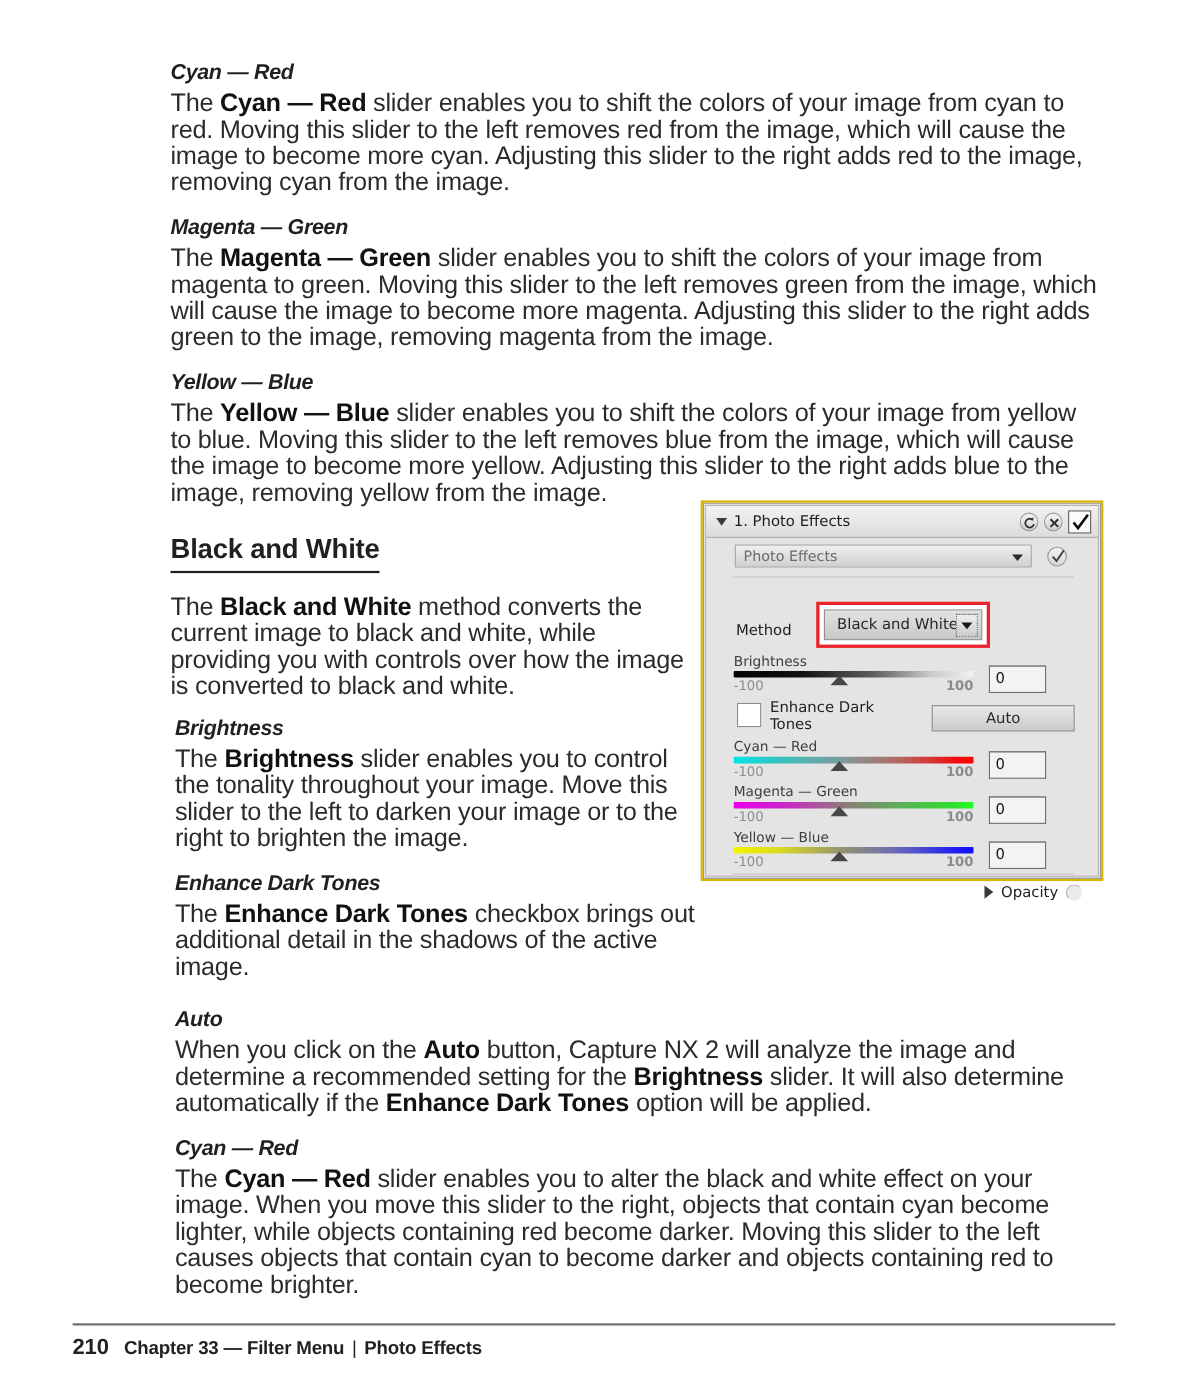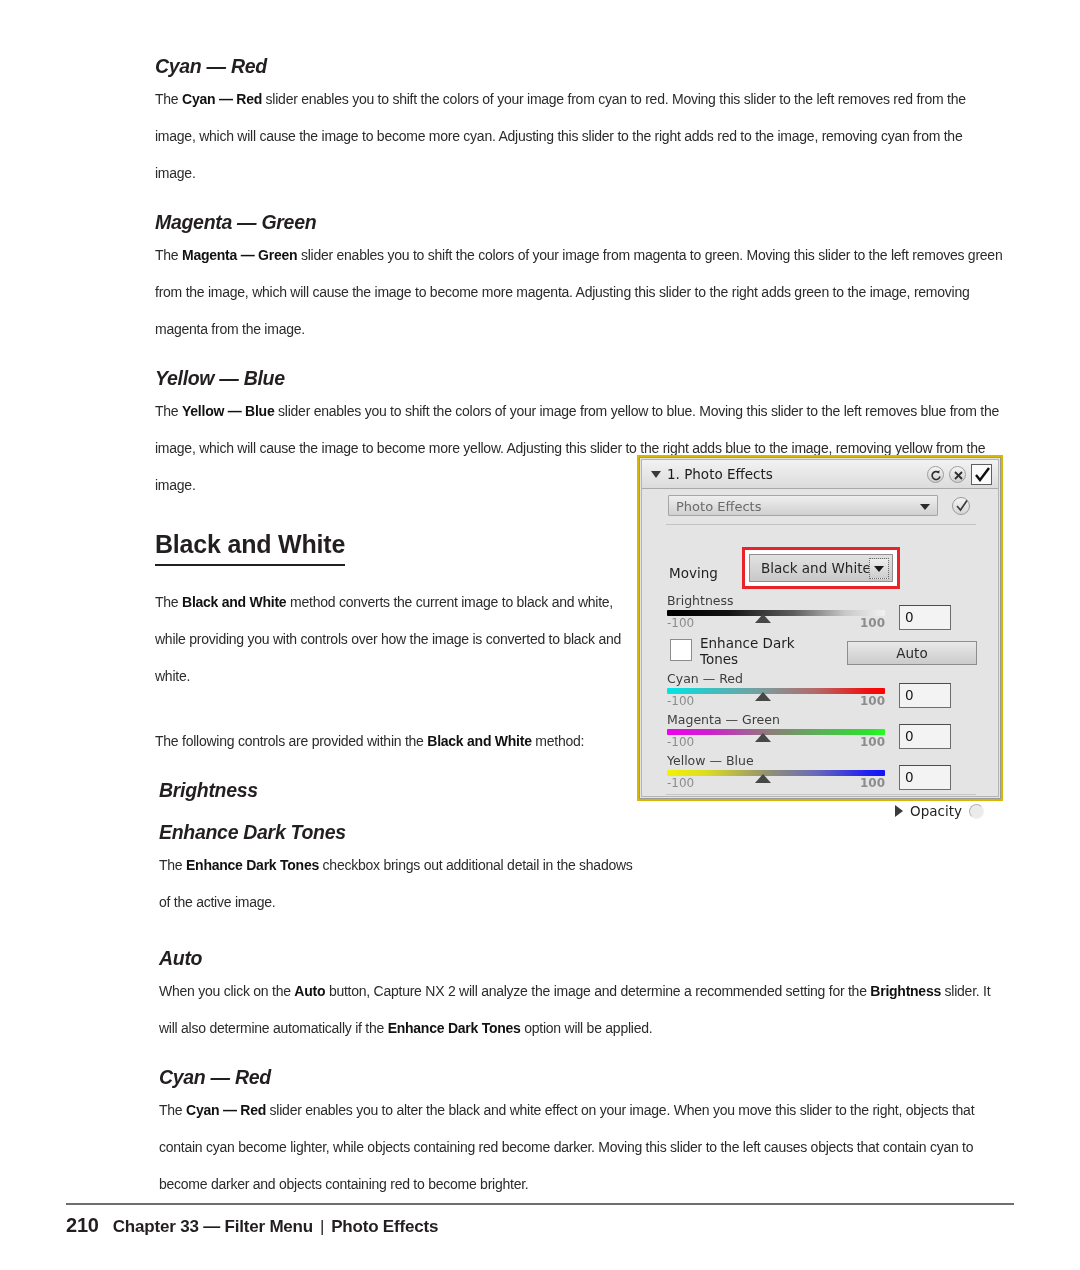--- a/index.html
+++ b/index.html
@@ -42,30 +42,30 @@
 
   h3.sub-heading {
     font-size: 19.5px;
     font-weight: bold;
     font-style: italic;
     margin: 0 0 3px 0;
     letter-spacing: -0.3px;
   }
 
   p.body {
-    font-size: 14px;
-    line-height: 37px;
+    font-size: 23px;
+    line-height: 24px;
     margin: 0;
     color: #2b2b2b;
     letter-spacing: -0.25px;
   }
   p.body b { color: #111; font-weight: bold; }
 
   .block { margin-bottom: 19px; }
-  .block.tight { margin-bottom: 28px; }
+  .block.tight { margin-bottom: 16px; }
 
   
   .indent { padding-left: 4px; }
 
   .narrow { width: 480px; }
 
   
   .footer {
     position: absolute;
     left: 66px;
@@ -327,26 +327,24 @@
       <p class="body">The <b>Yellow — Blue</b> slider enables you to shift the colors of your image from yellow to blue. Moving this slider to the left removes blue from the image, which will cause the image to become more yellow. Adjusting this slider to the right adds blue to the image, removing yellow from the image.</p>
     </div>
 
     <div style="margin-top:26px;">
       <h2 class="sec-heading">Black and White</h2>
 
       <div class="block tight narrow" style="margin-top:8px;">
         <p class="body">The <b>Black and White</b> method converts the current image to black and white, while providing you with controls over how the image is converted to black and white.</p>
       </div>
 
-      <div class="block narrow">
-        <p class="body">The following controls are provided within the <b>Black and White</b> method:</p>
-      </div>
 
       <div class="block indent narrow">
         <h3 class="sub-heading">Brightness</h3>
+        <p class="body">The <b>Brightness</b> slider enables you to control the tonality throughout your image. Move this slider to the left to darken your image or to the right to brighten the image.</p>
       </div>
 
       <div class="block indent narrow">
         <h3 class="sub-heading">Enhance Dark Tones</h3>
         <p class="body">The <b>Enhance Dark Tones</b> checkbox brings out additional detail in the shadows of the active image.</p>
       </div>
 
       <div class="block indent" style="margin-top:26px;">
         <h3 class="sub-heading">Auto</h3>
         <p class="body">When you click on the <b>Auto</b> button, Capture NX 2 will analyze the image and determine a recommended setting for the <b>Brightness</b> slider. It will also determine automatically if the <b>Enhance Dark Tones</b> option will be applied.</p>
@@ -395,21 +393,21 @@
           <span class="nx-applycheck">
             <svg width="14" height="14" viewBox="0 0 14 14">
               <path d="M2 7 L5.5 11 L12 1.5" stroke="#3c3c3c" stroke-width="1.7" fill="none"></path>
             </svg>
           </span>
         </div>
 
         <div class="nx-sep" style="top:35px;"></div>
 
         <div class="nx-callout"></div>
-        <span class="nx-method-label">Moving</span>
+        <span class="nx-method-label">Method</span>
         <div class="nx-method-combo">
           <span class="lbl">Black and White</span>
           <span class="btn">
               <i></i>
             </span>
         </div>
 
         <div class="sl-group" style="top:104px;">
           <div class="sl-name">Brightness</div>
           <div class="sl-track-wrap">

